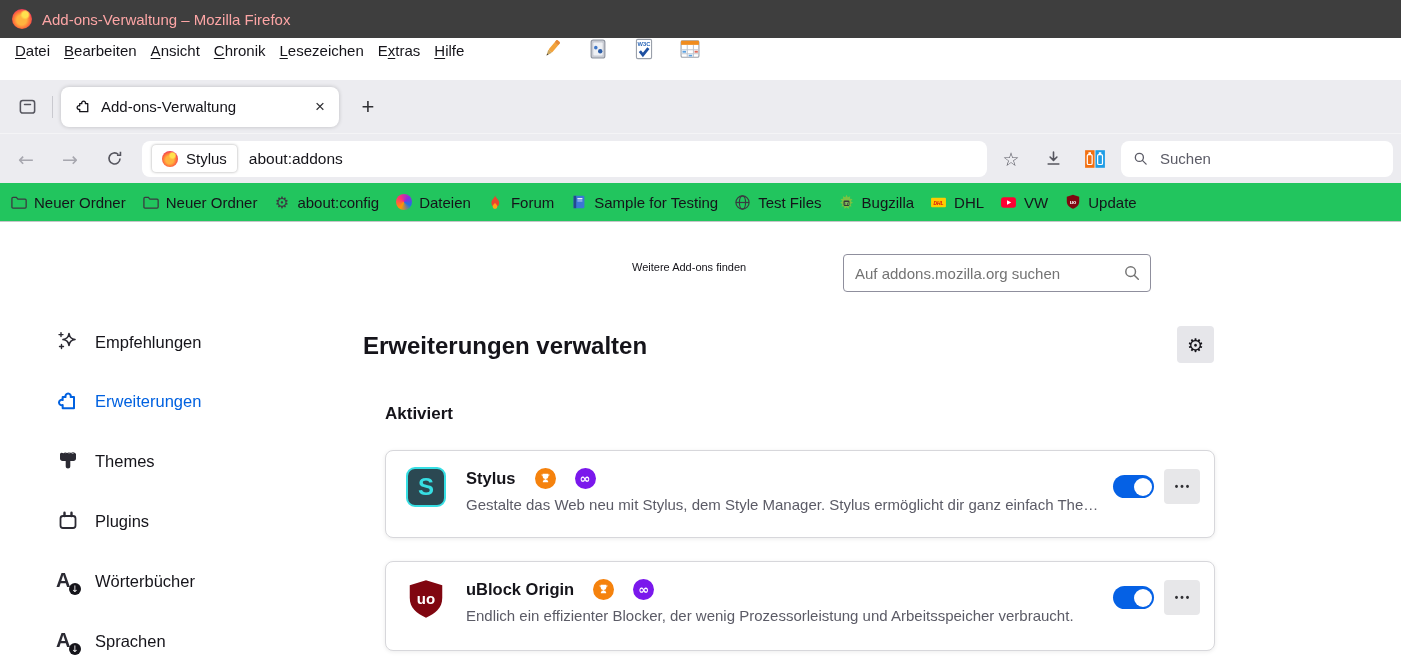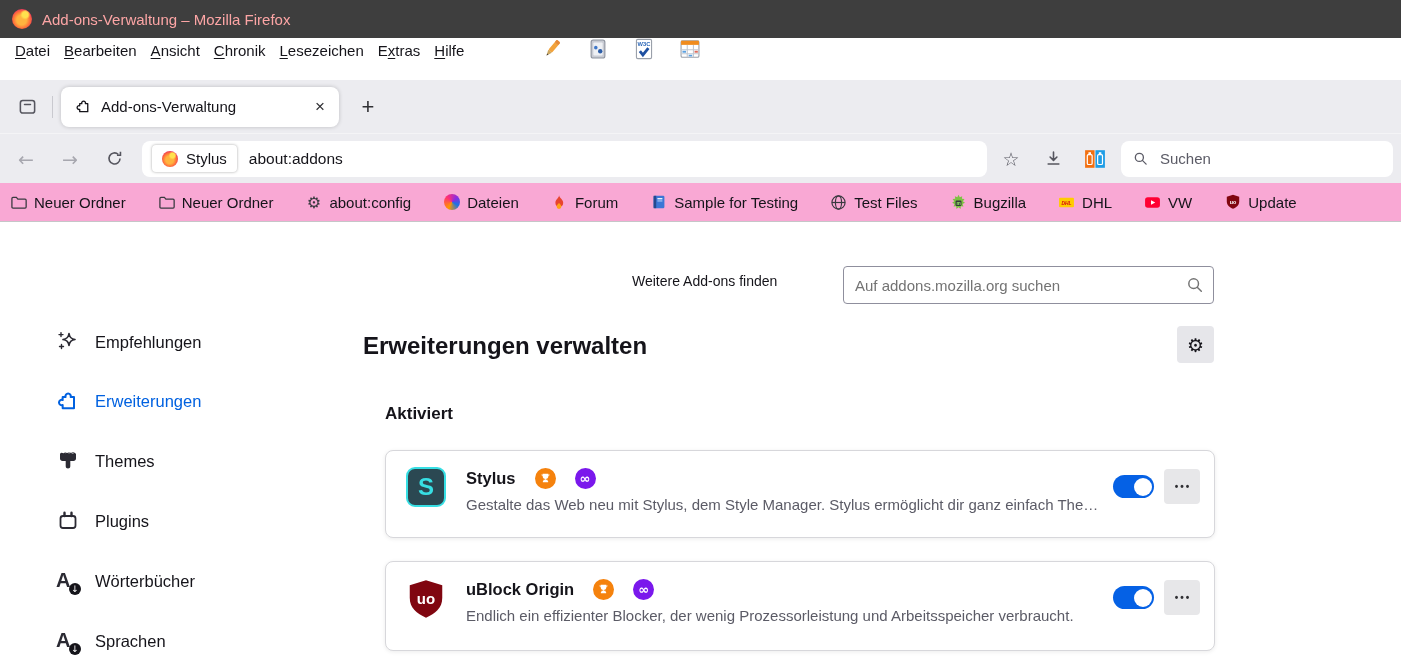--- a/index.html
+++ b/index.html
@@ -52,33 +52,33 @@
   .toolbar-btn{width:36px;height:36px;margin-left:6px;display:flex;align-items:center;justify-content:center;
                border-radius:4px;color:#4a4a52;flex:none}
   .star-glyph{font-size:19px;color:#55555e}
   .nav-search{flex:1;margin-left:8px;margin-right:0;height:36px;background:#fff;border-radius:8px;
               display:flex;align-items:center;padding-left:12px;gap:10px;color:#5b5b66}
   .nav-search input{border:none;outline:none;background:transparent;font-size:15px;flex:1;
                     font-family:inherit;color:#0c4a6e}
   .nav-search input::placeholder{color:#5b5b66}
 
   
-  .bookmarksbar{position:absolute;top:183px;left:0;right:0;height:39px;background:#f9a8d4;
-                border-bottom:1px solid #c6c6c8;display:flex;align-items:center;padding-left:10px;gap:32px;
+  .bookmarksbar{position:absolute;top:183px;left:0;right:0;height:39px;background:#22c55e;
+                border-bottom:1px solid #c6c6c8;display:flex;align-items:center;padding-left:10px;gap:16px;
                 font-size:15px;box-sizing:border-box}
   .bm{display:flex;align-items:center;gap:7px;white-space:nowrap}
   .bm-ic{width:17px;height:17px;display:flex;align-items:center;justify-content:center;flex:none}
   .gear-glyph{font-size:16px;color:#3a3a40}
   .circle-multicolor{width:16px;height:16px;border-radius:50%;
     background:conic-gradient(from 210deg,#ff9500,#ff2d78 30%,#8a2be2 55%,#1b74e4 75%,#ff9500)}
 
   
   .content{position:absolute;top:222px;left:0;right:0;bottom:0;background:#fff}
-  .find-label{position:absolute;left:632px;top:40px;height:38px;line-height:38px;font-size:14px}
-  .amo-search-wrap{position:absolute;left:843px;top:44px;width:371px;height:38px}
+  .find-label{position:absolute;left:632px;top:26px;height:38px;line-height:38px;font-size:11px}
+  .amo-search-wrap{position:absolute;left:843px;top:32px;width:308px;height:38px}
   .amo-search-wrap input{width:100%;height:100%;box-sizing:border-box;border:1px solid #8f8f9d;border-radius:4px;
         padding:0 38px 0 11px;font-size:15px;font-family:inherit;color:#15141a;outline:none}
   .amo-search-wrap input::placeholder{color:#737373}
   .amo-mag{position:absolute;right:10px;top:10px;width:18px;height:18px;color:#737373}
 
   
   .side-item{position:absolute;left:0;width:340px;height:48px;display:flex;align-items:center;gap:15px;
              padding-left:56px;box-sizing:border-box;font-size:16.5px;color:#15141a;border-radius:4px}
   .side-item .si{width:24px;height:24px;flex:none;color:#2b2a33}
   .side-item.selected{color:var(--selected-text,#0061e0)}

